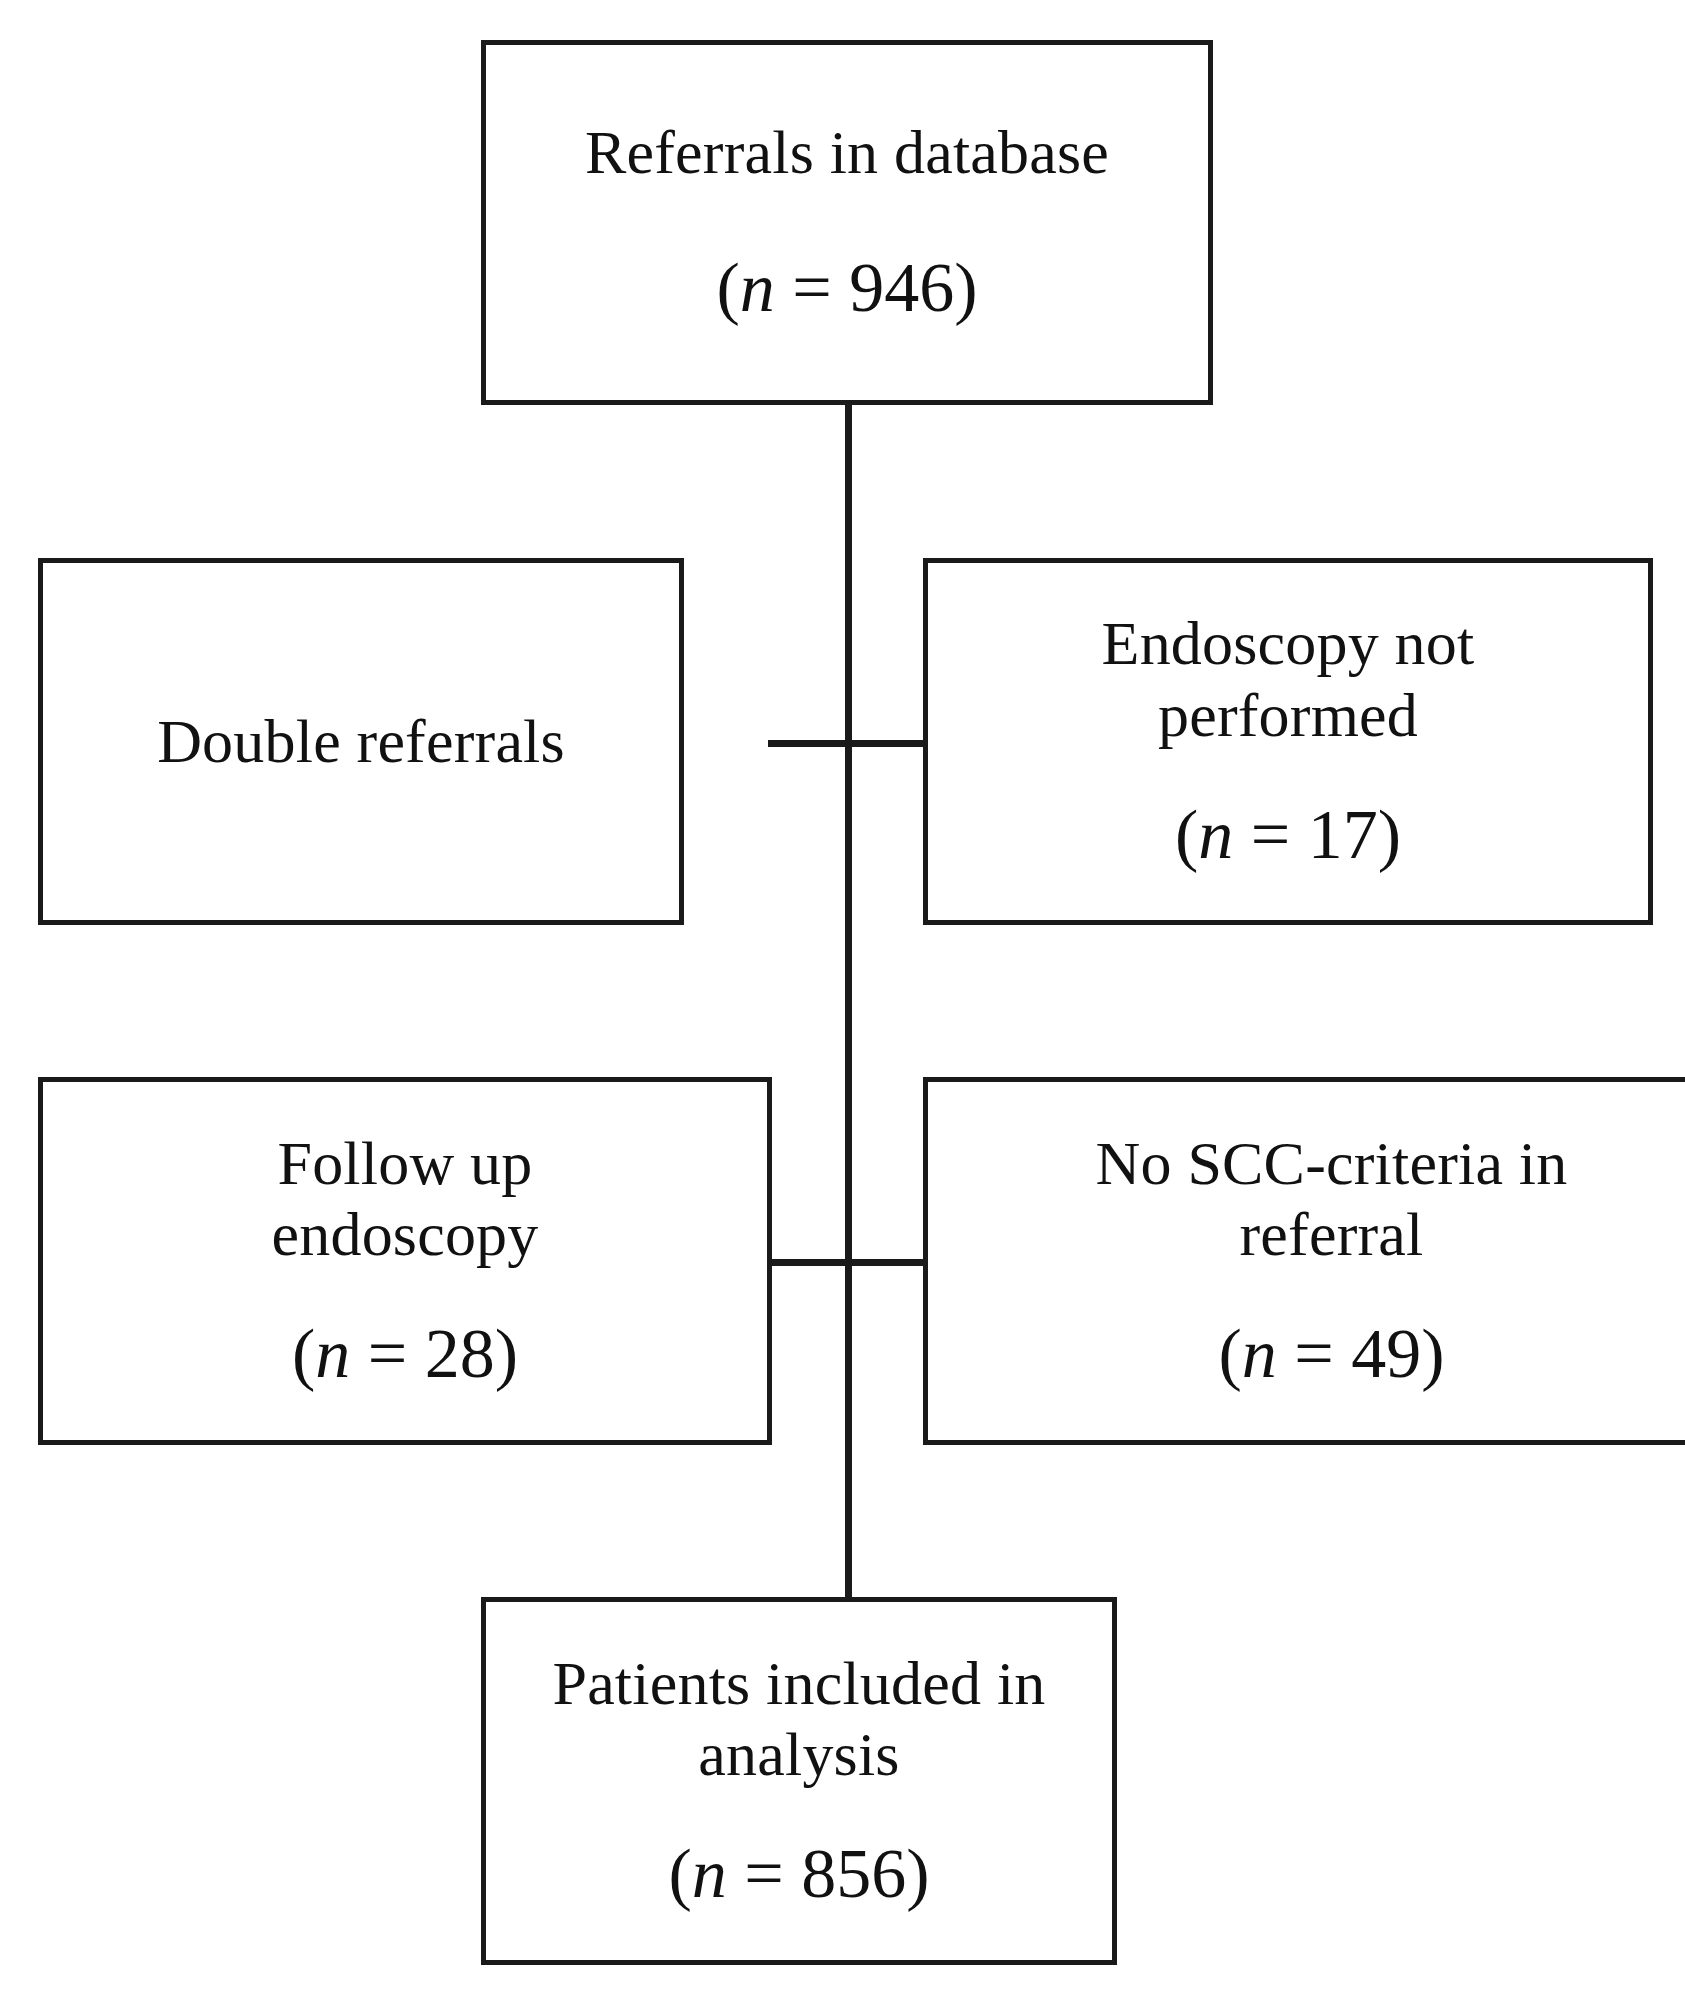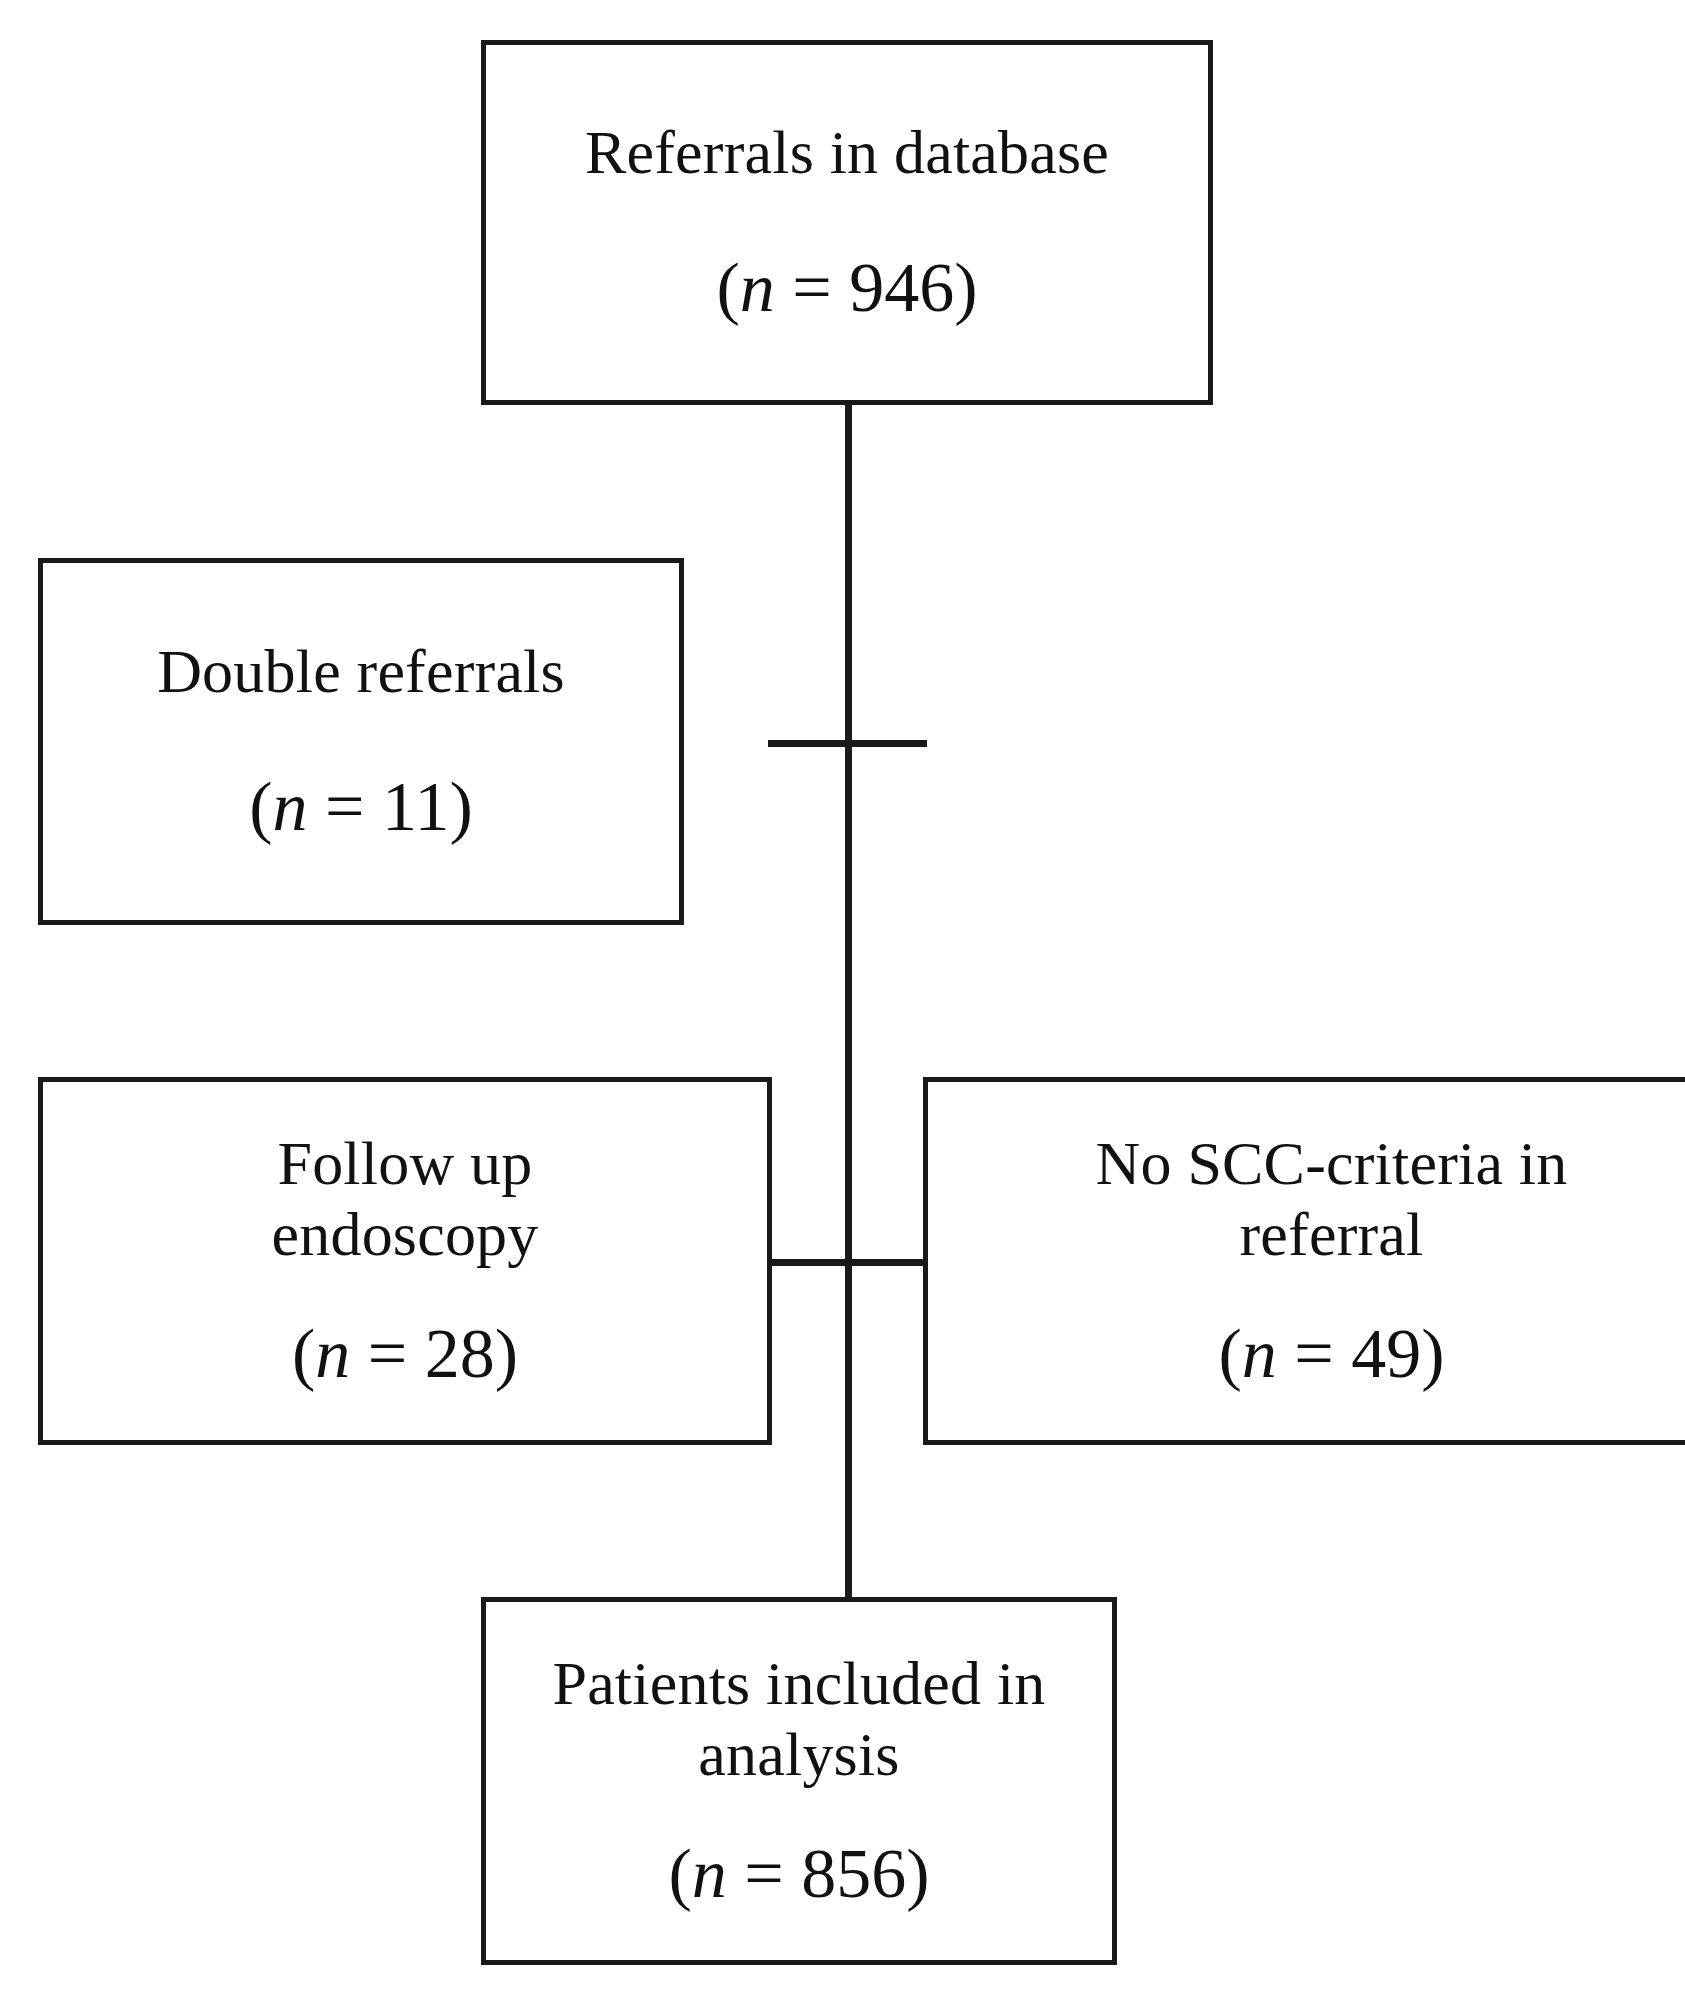--- a/index.html
+++ b/index.html
@@ -122,25 +122,29 @@
 
   <div class="flow-box" id="box-top">
     <span class="box-line">Referrals in database</span>
     <span class="box-count count-gap-lg">
       <span>(</span><span class="n-italic">n</span><span> = </span><span>946</span><span>)</span>
     </span>
   </div>
 
   <div class="flow-box" id="box-double-referrals">
     <span class="box-line">Double referrals</span>
-    <span class="box-count count-gap-lg">
-      <span>(</span><span class="n-italic">n</span><span> = </span><span>11</span><span>)</span>
+  </div>
+
+  <div class="flow-box" id="box-endoscopy-not-performed">
+    <span class="box-line">Endoscopy not</span>
+    <span class="box-line">performed</span>
+    <span class="box-count count-gap-sm">
+      <span>(</span><span class="n-italic">n</span><span> = </span><span>17</span><span>)</span>
     </span>
   </div>
-
 
   <div class="flow-box" id="box-follow-up-endoscopy">
     <span class="box-line">Follow up</span>
     <span class="box-line">endoscopy</span>
     <span class="box-count count-gap-sm">
       <span>(</span><span class="n-italic">n</span><span> = </span><span>28</span><span>)</span>
     </span>
   </div>
 
   <div class="flow-box" id="box-no-scc-criteria">

